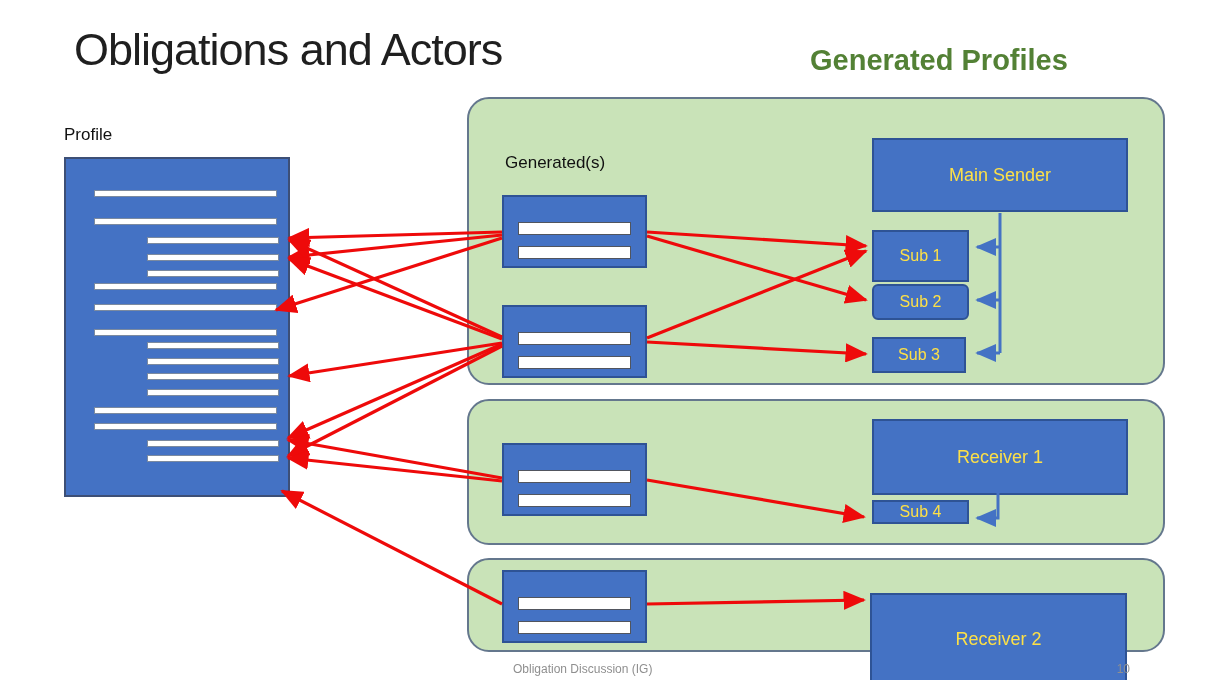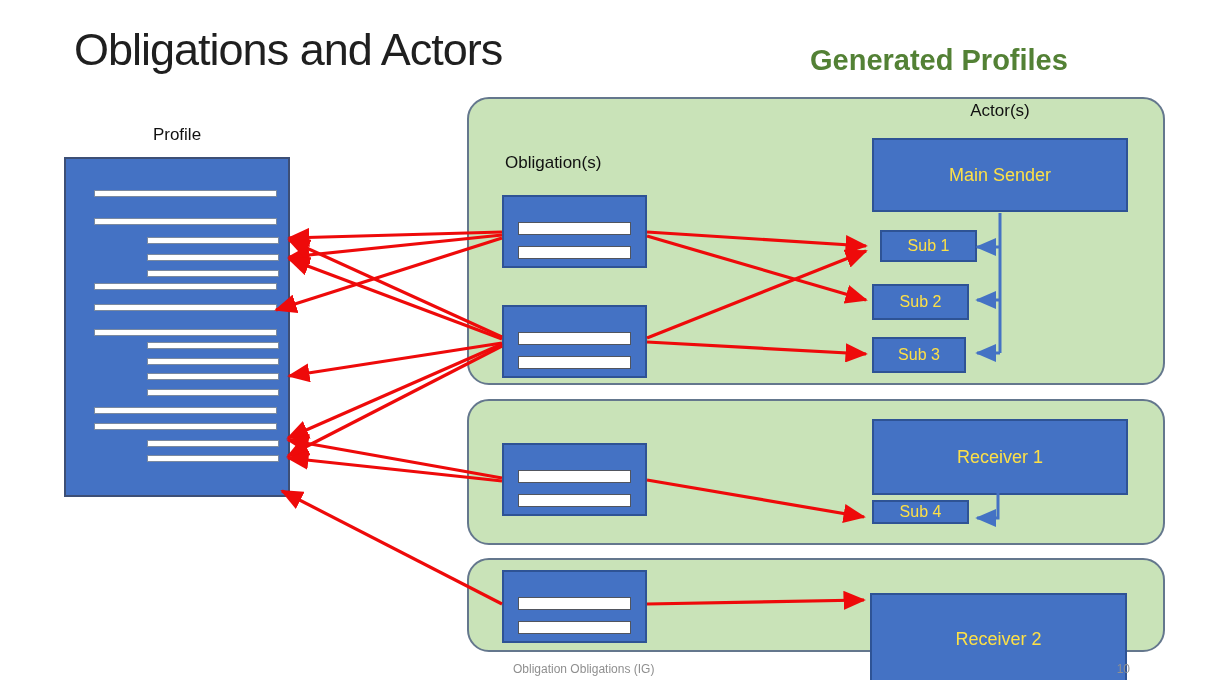--- a/index.html
+++ b/index.html
@@ -4,21 +4,21 @@
 <style>
   html,body{margin:0;padding:0;background:#ffffff;}
   #slide{
     position:relative;width:1227px;height:680px;background:#ffffff;overflow:hidden;
     font-family:"Liberation Sans", sans-serif;
   }
   .abs{position:absolute;}
   #title{left:74px;top:24px;font-size:45px;font-weight:400;color:#1f1f1f;letter-spacing:-1px;}
   #subtitle{left:810px;top:44px;font-size:29px;font-weight:600;color:#538135;}
   .small-label{font-size:17px;color:#111111;}
-  #profile-label{left:64px;top:125px;width:226px;text-align:center;}
+  #profile-label{left:64px;top:125px;width:226px;}
   #obligations-label{left:505px;top:153px;}
   #actors-label{left:872px;top:101px;width:256px;text-align:center;}
   .green-panel{
     background:#c9e3b8;border:2px solid #64778d;border-radius:22px;box-sizing:border-box;
   }
   #green-panel-1{left:467px;top:97px;width:698px;height:288px;}
   #green-panel-2{left:467px;top:399px;width:698px;height:146px;}
   #green-panel-3{left:467px;top:558px;width:698px;height:94px;}
   .blue-box{
     background:#4472c4;border:2px solid #2e5395;box-sizing:border-box;
@@ -29,22 +29,22 @@
   .profile-line{position:absolute;height:7px;background:#ffffff;border:1px solid #7b8aa0;box-sizing:border-box;}
   .obligation-box{width:145px;height:73px;background:#4472c4;border:2px solid #2e5395;box-sizing:border-box;position:absolute;}
   #obligation-1{left:502px;top:195px;}
   #obligation-2{left:502px;top:305px;}
   #obligation-3{left:502px;top:443px;}
   #obligation-4{left:502px;top:570px;}
   .white-bar{position:absolute;left:14px;width:113px;height:13px;background:#ffffff;border:1px solid #51555e;box-sizing:border-box;}
   .white-bar.b1{top:25px;}
   .white-bar.b2{top:49px;}
   #main-sender-box{left:872px;top:138px;width:256px;height:74px;}
-  #sub1-box{left:872px;top:230px;width:97px;height:32px;font-size:16px;margin-left:8px;}
-  #sub2-box{left:872px;top:284px;width:97px;height:36px;font-size:16px;}
+  #sub1-box{left:872px;top:230px;width:97px;height:52px;font-size:16px;}
+  #sub2-box{left:872px;top:284px;width:97px;height:36px;font-size:16px;border-radius:6px;}
   #sub3-box{left:872px;top:337px;width:94px;height:36px;font-size:16px;}
   #sub4-box{left:872px;top:500px;width:97px;height:24px;font-size:16px;}
   #receiver1-box{left:872px;top:407px;width:256px;height:76px;margin-top:12px;}
   #receiver2-box{left:870px;top:593px;width:257px;height:92px;}
   #arrow-layer{left:0;top:0;width:1227px;height:680px;pointer-events:none;z-index:5;}
   .footer{font-size:12px;color:#8f8f8f;}
   #footer-text{left:513px;top:662px;}
   #page-number{left:1095px;top:662px;width:35px;text-align:right;}
 </style>
 </head>
@@ -54,22 +54,21 @@
 
   <div class="abs" id="title">Obligations and Actors</div>
   <div class="abs" id="subtitle">Generated Profiles</div>
 
   <div class="abs small-label" id="profile-label">Profile</div>
 
   <div class="abs green-panel" id="green-panel-1"></div>
   <div class="abs green-panel" id="green-panel-2"></div>
   <div class="abs green-panel" id="green-panel-3"></div>
 
-  <div class="abs small-label" id="obligations-label">Obligation(s)</div>
-  <div class="abs small-label" id="actors-label">Actor(s)</div>
+  <div class="abs small-label" id="obligations-label">Generated(s)</div>
 
   <div class="abs" id="profile-box">
       <div class="profile-line" style="top: 31px; left: 28px; width: 183px;"></div>
       <div class="profile-line" style="top: 59px; left: 28px; width: 183px;"></div>
       <div class="profile-line" style="top: 78px; left: 81px; width: 132px;"></div>
       <div class="profile-line" style="top: 95px; left: 81px; width: 132px;"></div>
       <div class="profile-line" style="top: 111px; left: 81px; width: 132px;"></div>
       <div class="profile-line" style="top: 124px; left: 28px; width: 183px;"></div>
       <div class="profile-line" style="top: 145px; left: 28px; width: 183px;"></div>
       <div class="profile-line" style="top: 170px; left: 28px; width: 183px;"></div>
@@ -138,16 +137,16 @@
       </g>
     <g id="blue-arrows">
         <polyline points="1000,213 1000,353" fill="none" stroke="#4472c4" stroke-width="3"></polyline>
         <polyline points="1000,247 977,247" fill="none" stroke="#4472c4" stroke-width="3" marker-end="url(#blue-arrowhead)"></polyline>
         <polyline points="1000,300 977,300" fill="none" stroke="#4472c4" stroke-width="3" marker-end="url(#blue-arrowhead)"></polyline>
         <polyline points="1000,353 977,353" fill="none" stroke="#4472c4" stroke-width="3" marker-end="url(#blue-arrowhead)"></polyline>
         <polyline points="998,484 998,518 977,518" fill="none" stroke="#4472c4" stroke-width="3" marker-end="url(#blue-arrowhead)"></polyline>
       </g>
   </svg>
 
-  <div class="abs footer" id="footer-text">Obligation Obligations (IG)</div>
+  <div class="abs footer" id="footer-text">Obligation Discussion (IG)</div>
   <div class="abs footer" id="page-number">10</div>
 
 </div>
 
 </body></html>

